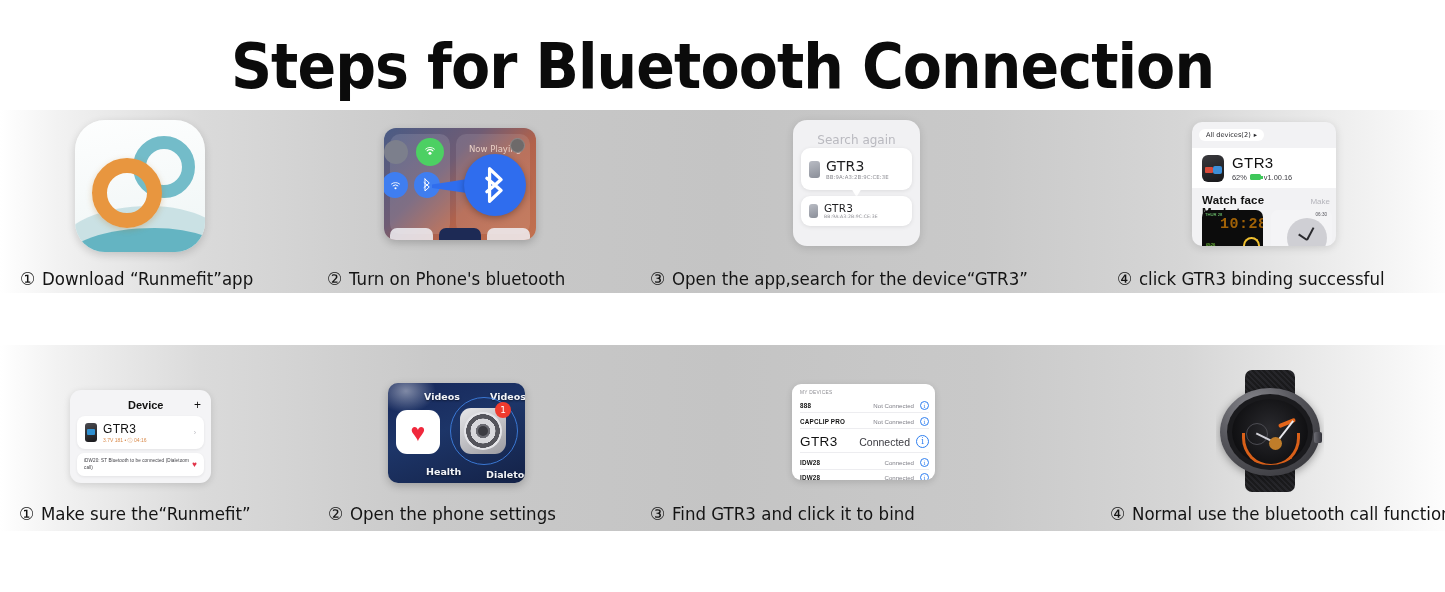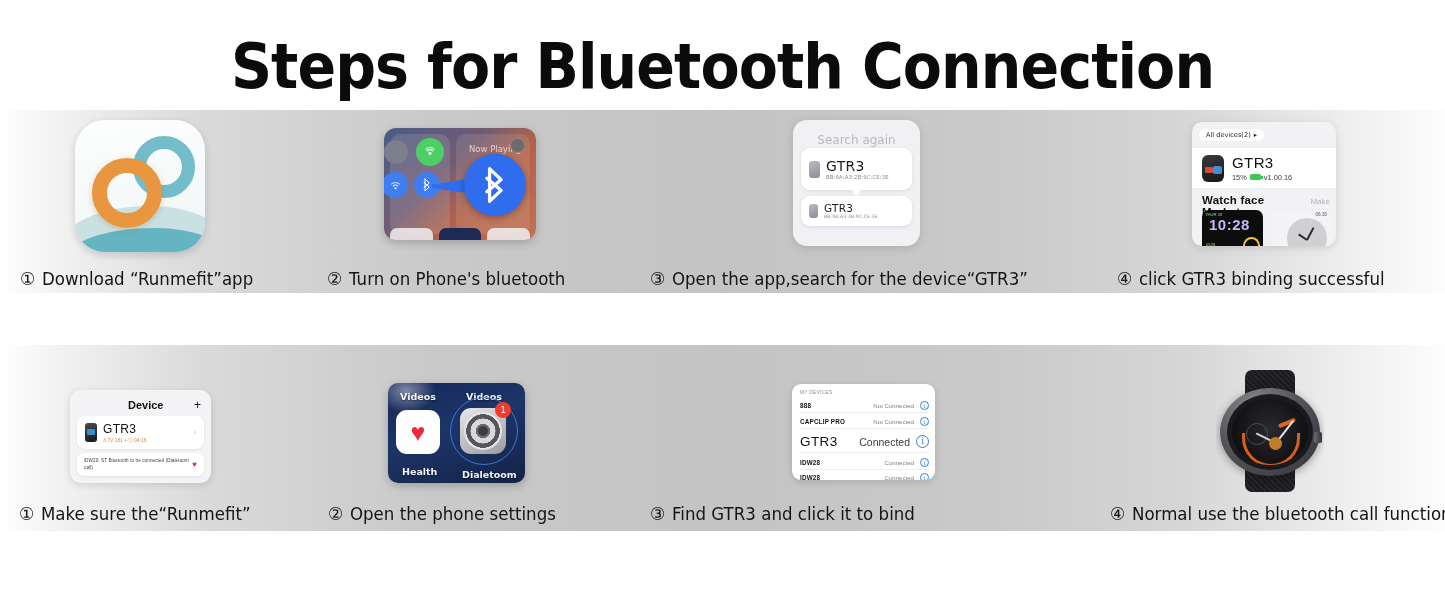--- a/index.html
+++ b/index.html
@@ -226,23 +226,23 @@
   #shot-dev .face {
     width:64px; height:38px; border-radius:7px 7px 0 0; overflow:hidden; position:relative;
   }
   #shot-dev .face.f1 { background:#0c0c0c; }
   #shot-dev .face.f1 .top {
     position:absolute; top:1px; left:3px; right:3px; height:6px;
     display:flex; justify-content:space-between;
     font-size:4.2px; color:#7ee07e; align-items:center;
   }
   #shot-dev .face.f1 .time {
-    position:absolute; left:7px; top:6px;
-    font-family:Liberation Sans, sans-serif;
-    font-size:15px; font-weight:700; color:#c4b5fd; letter-spacing:.5px;
+    position:absolute; left:18px; top:6px;
+    font-family:Liberation Mono, monospace;
+    font-size:15px; font-weight:700; color:#a16207; letter-spacing:.5px;
   }
   #shot-dev .face.f1 .bt2 {
     position:absolute; left:4px; bottom:1px; font-size:4.2px; color:#8cf24a;
   }
   #shot-dev .face.f1 .gauge {
     position:absolute; right:3px; bottom:2px; width:17px; height:9px;
     border-radius:9px 9px 0 0;
     border:2px solid #f0c030; border-bottom:none;
   }
   #shot-dev .face.f2 { background:#f4f4f6; }
@@ -304,21 +304,21 @@
 
   
   #shot-home {
     left: 388px; top: 383px; width: 137px; height: 100px;
     border-radius: 10px; overflow:hidden;
     background: linear-gradient(160deg,#16275a 0%, #1d3568 45%, #142247 100%);
     box-shadow: 0 3px 8px rgba(0,0,0,.22);
   }
   #shot-home .hlabel {
     position:absolute; font-size:9.5px; color:#f2f4f8; font-weight:600;
-    font-family:"DejaVu Sans",sans-serif; text-shadow:0 1px 2px rgba(0,0,0,.5);
+    font-family:"DejaVu Sans",sans-serif; text-shadow:0 1px 2px rgba(0,0,0,.5);margin-left:24px;
   }
   #lbl-videos { left:12px; top:8px; }
   #lbl-wallet { left:78px; top:8px; }
   #lbl-health { left:14px; bottom:6px; }
   #lbl-settings { left:74px; bottom:3px; }
   #shot-home .appicon {
     position:absolute; border-radius:11px;
   }
   #ic-health {
     left:8px; top:27px; width:44px; height:44px; background:#fff;
@@ -531,21 +531,21 @@
   <div class="shot" id="shot-dev">
     <div class="alldev">
       <span>All devices(2)</span>
       <span>▸</span>
     </div>
     <div class="devrow">
       <div class="wbig"></div>
       <div class="devinfo">
         <div class="nm">GTR3</div>
         <div class="sub">
-          <span>15%</span>
+          <span>62%</span>
           <span class="batt"></span>
           <span>v1.00.16</span>
         </div>
       </div>
     </div>
     <div class="wfm">
       <span class="t">Watch face Market</span>
       <span class="m">Make</span>
     </div>
     <div class="faces">

